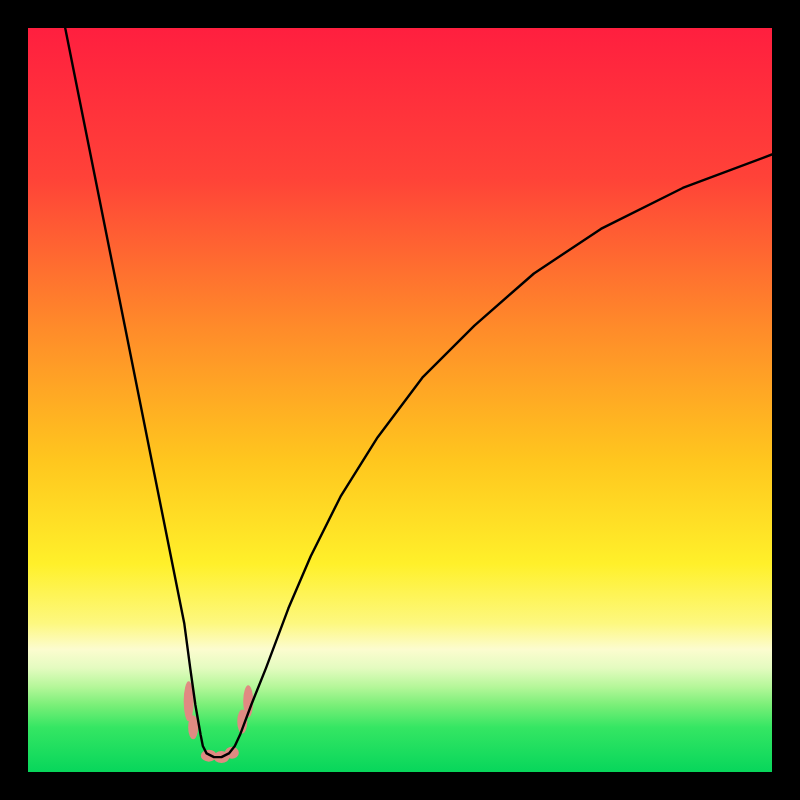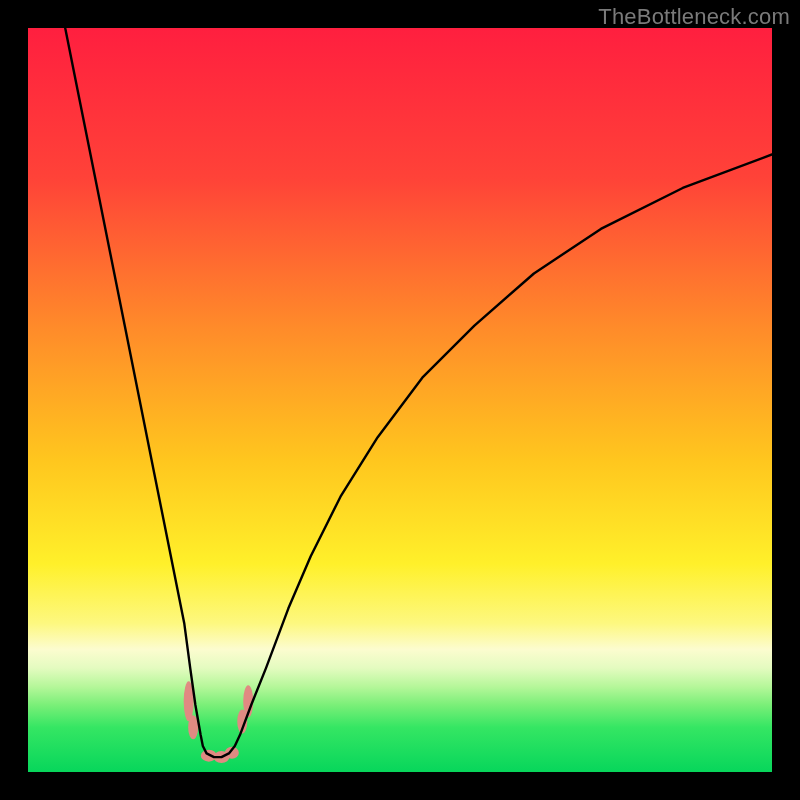--- a/index.html
+++ b/index.html
@@ -81,14 +81,13 @@
           <ellipse cx="165.17" cy="699.36" rx="5" ry="12" fill="#e08a82"></ellipse>
           <ellipse cx="180.79" cy="727.63" rx="8" ry="6" fill="#e08a82"></ellipse>
           <ellipse cx="193.44" cy="729.12" rx="8" ry="6" fill="#e08a82"></ellipse>
           <ellipse cx="203.86" cy="724.66" rx="7" ry="6" fill="#e08a82"></ellipse>
           <ellipse cx="214.27" cy="693.41" rx="5" ry="12" fill="#e08a82"></ellipse>
           <ellipse cx="220.22" cy="673.32" rx="5" ry="16" fill="#e08a82"></ellipse>
         </g>
       <path id="curve-path" fill="none" stroke="#000000" stroke-width="2.4" stroke-linecap="round" stroke-linejoin="round" d="M37.20 0.00 L52.08 74.40 L66.96 148.80 L81.84 223.20 L96.72 297.60 L111.60 372.00 L126.48 446.40 L141.36 520.80 L156.24 595.20 L162.19 639.84 L167.40 677.04 L172.61 706.80 L174.84 717.96 L178.56 725.40 L186.00 729.12 L193.44 729.12 L200.88 725.40 L206.83 717.96 L212.04 706.80 L223.20 677.04 L238.08 639.84 L260.40 580.32 L282.72 528.24 L312.48 468.72 L349.68 409.20 L394.32 349.68 L446.40 297.60 L505.92 245.52 L572.88 200.88 L654.72 159.96 L744.00 126.48"></path>
     </svg>
   </div>
-  <div class="watermark">TheBottleneck.com</div>
 </div>
 
 </body></html>

